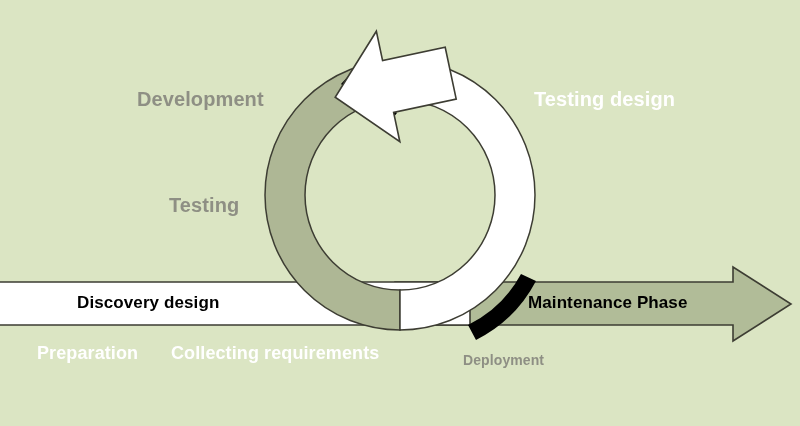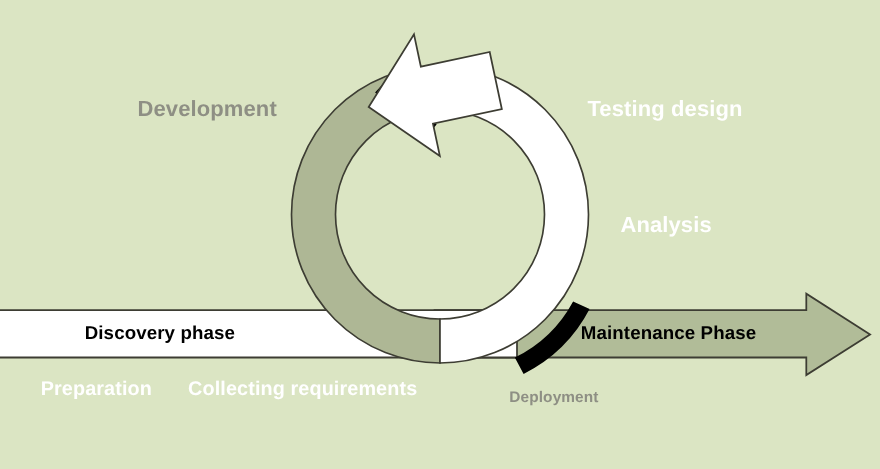--- a/index.html
+++ b/index.html
@@ -81,29 +81,29 @@
       <path d="M 388 30
                L 388 60
                L 452 60
                L 452 113
                L 388 113
                L 388 143
                L 334 86 Z" transform="rotate(-12 388 86)" fill="#ffffff" stroke="#3d3d33" stroke-width="1.6" stroke-linejoin="miter"></path>
     </g>
   </svg>
 
-  <div class="lbl lbl-grey" style="left:125px; top:88px; font-size:20px;">Development</div>
+  <div class="lbl lbl-grey" style="left:137px; top:88px; font-size:20px;">Development</div>
 
+  <div class="lbl lbl-grey" style="left:169px; top:194px; font-size:20px;">Testing</div>
 
   <div class="lbl lbl-white" style="left:534px; top:88px; font-size:20px;">Testing design</div>
 
-  <div class="lbl lbl-white" style="left:564px; top:194px; font-size:20px;">Analysis</div>
 
 
-  <div class="lbl lbl-black" style="left:77px; top:293px; font-size:17px;">Discovery phase</div>
+  <div class="lbl lbl-black" style="left:77px; top:293px; font-size:17px;">Discovery design</div>
 
   <div class="lbl lbl-black" style="left:528px; top:293px; font-size:17px;">Maintenance Phase</div>
 
   <div class="lbl lbl-white" style="left:37px; top:343px; font-size:18px;">Preparation</div>
 
   <div class="lbl lbl-white" style="left:171px; top:343px; font-size:18px;">Collecting requirements</div>
 
   <div class="lbl lbl-grey" style="left:463px; top:352px; font-size:14px;">Deployment</div>
 
 

